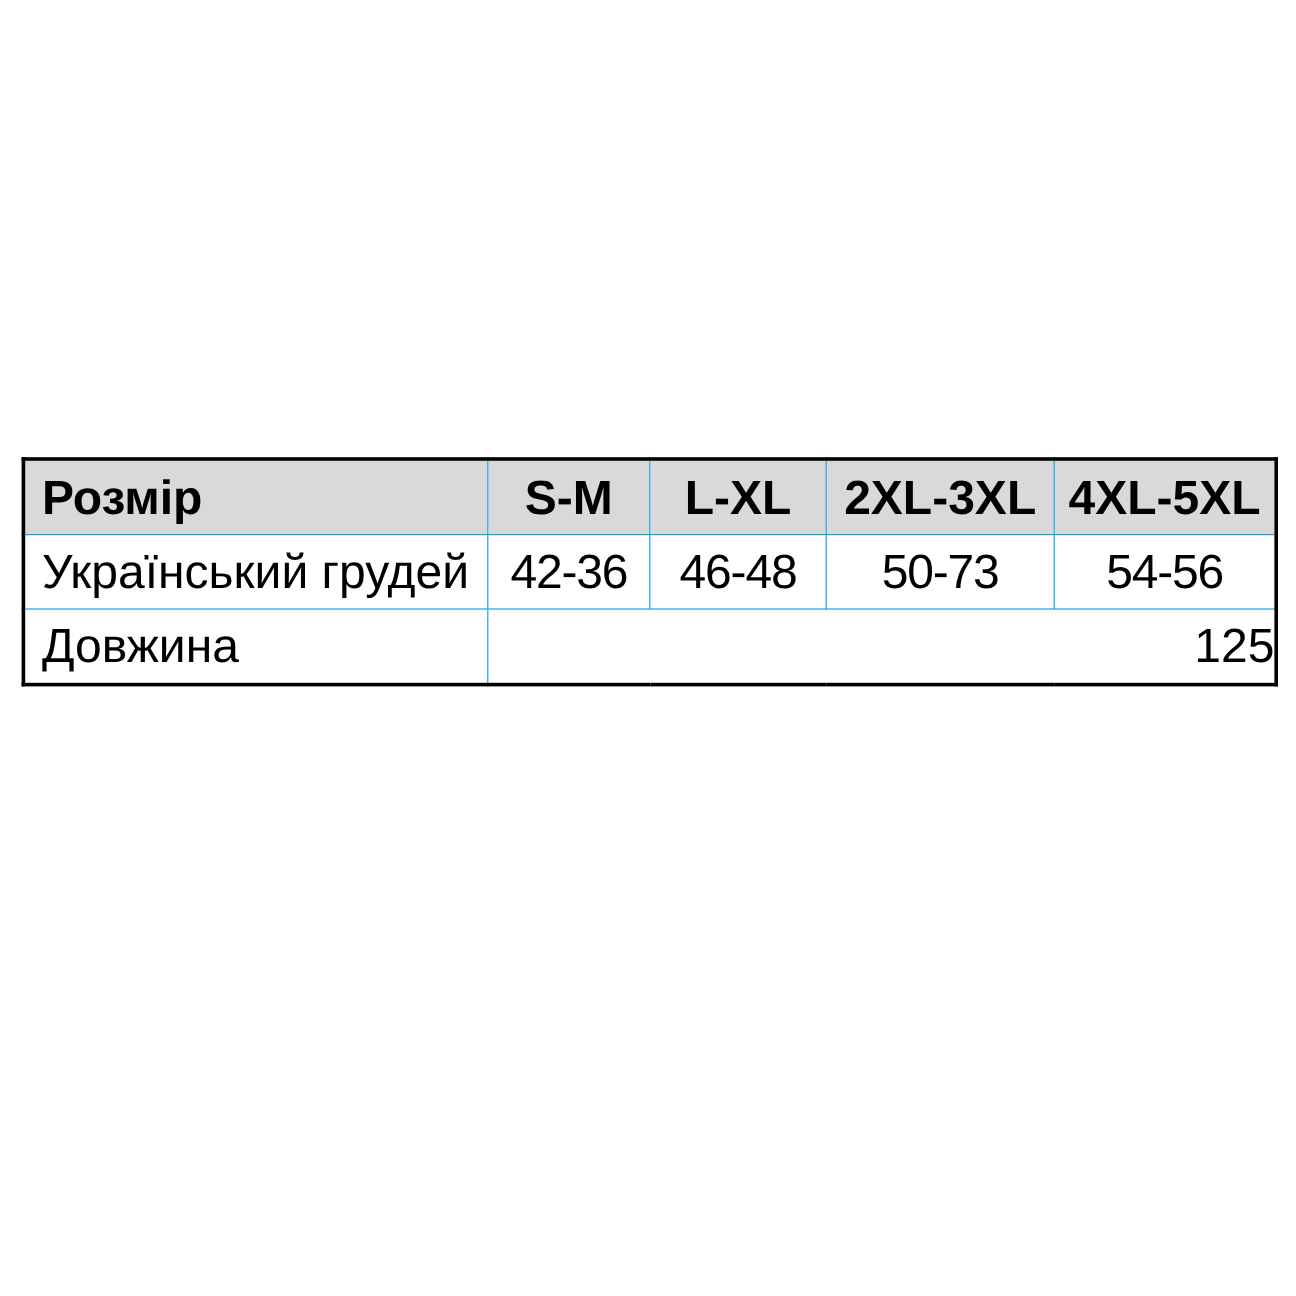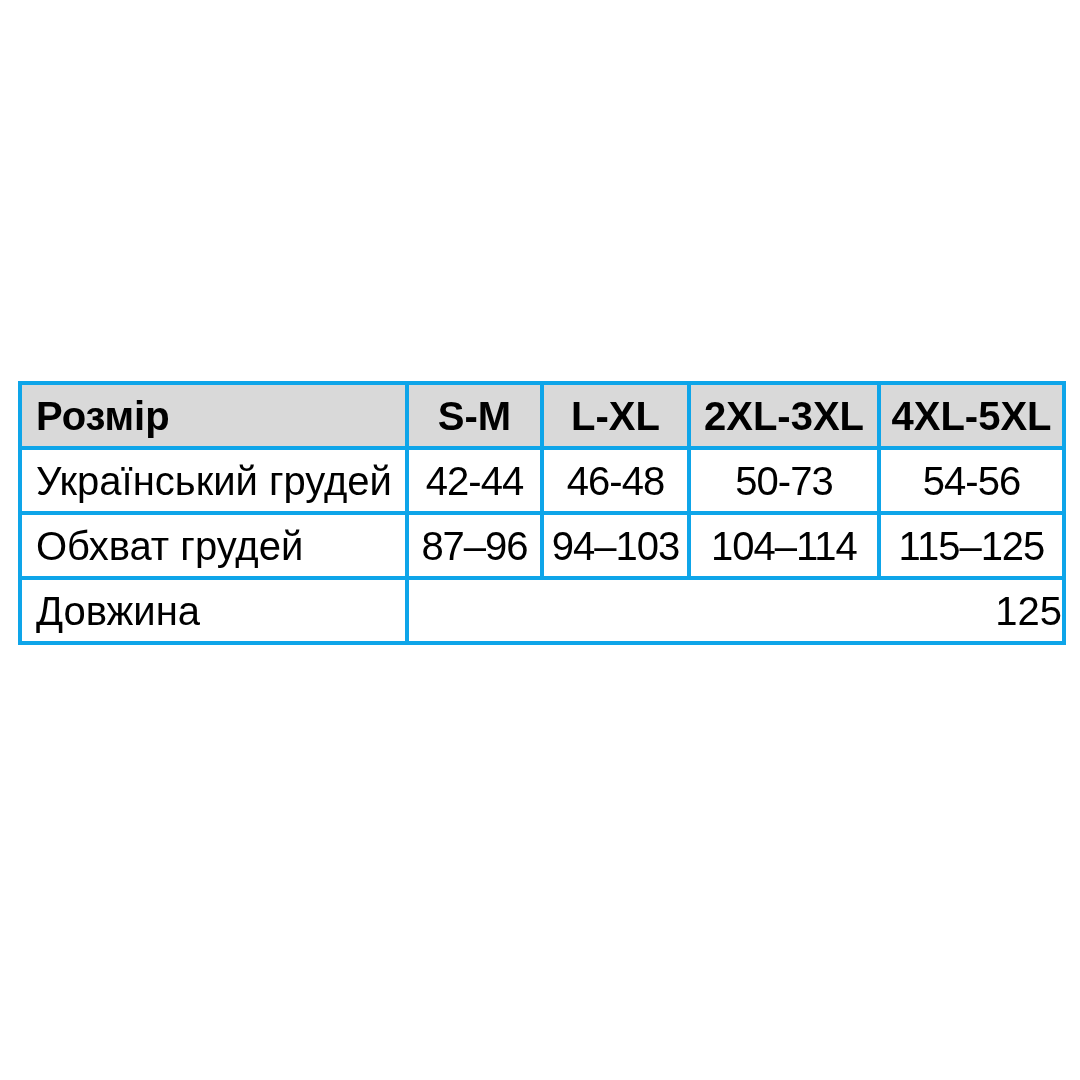--- a/index.html
+++ b/index.html
@@ -19,21 +19,21 @@
     position: absolute;
     left: 18px;
     top: 381px;
     width: 1044px;
     border-collapse: collapse;
     table-layout: fixed;
     border: 3px solid #000000;
   }
   table.size-chart th,
   table.size-chart td {
-    border: 4px solid #0ea5e9;
+    border: 1px solid #0ea5e9;
     height: 61px;
     vertical-align: middle;
     white-space: nowrap;
     overflow: hidden;
     font-size: 40px;
     line-height: 1;
     padding: 0;
   }
   table.size-chart th {
     background: #d9d9d9;
@@ -73,31 +73,24 @@
         <th class="row-head">Розмір</th>
         <th>S-M</th>
         <th>L-XL</th>
         <th>2XL-3XL</th>
         <th>4XL-5XL</th>
       </tr>
     </thead>
     <tbody>
       <tr>
         <td class="row-label">Український грудей</td>
-        <td class="val">42-44</td>
+        <td class="val">42-36</td>
         <td class="val">46-48</td>
         <td class="val">50-73</td>
         <td class="val">54-56</td>
-      </tr>
-      <tr>
-        <td class="row-label">Обхват грудей</td>
-        <td class="val">87–96</td>
-        <td class="val">94–103</td>
-        <td class="val">104–114</td>
-        <td class="val">115–125</td>
       </tr>
       <tr>
         <td class="row-label">Довжина</td>
         <td class="span-val" colspan="4">125</td>
       </tr>
     </tbody>
   </table>
 </div>
 
 </body></html>

